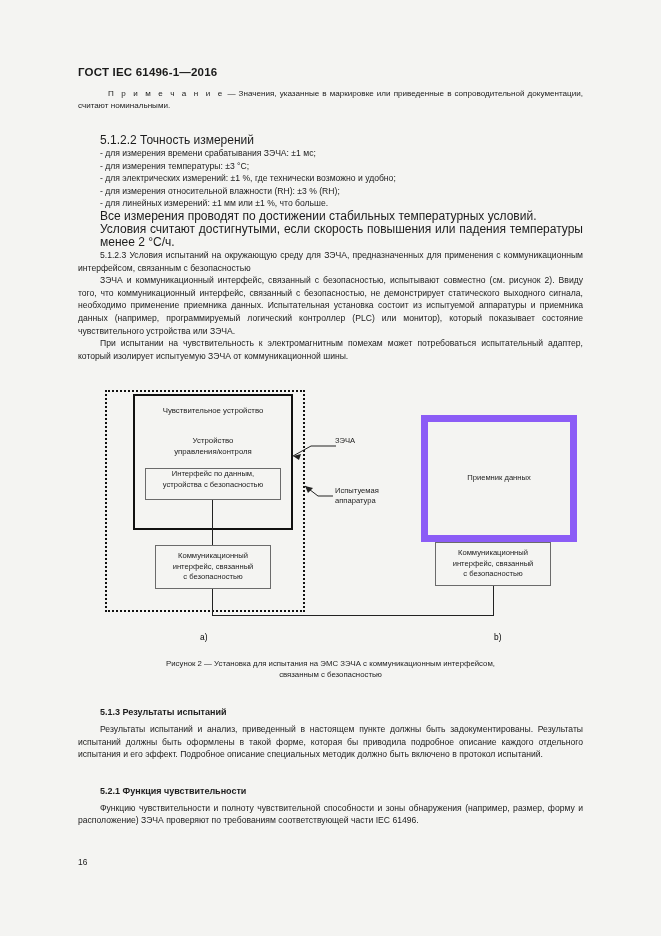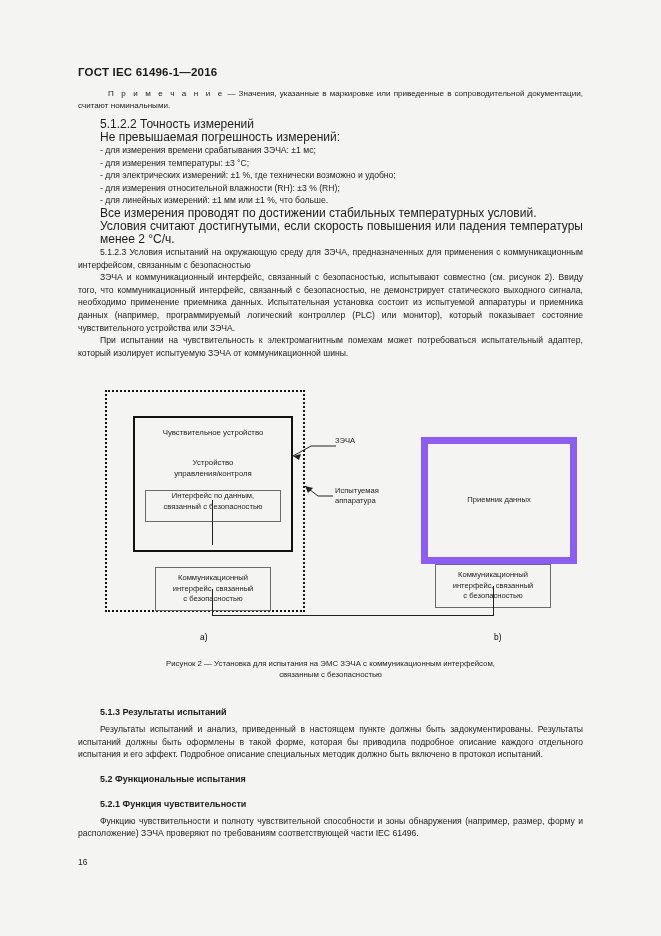--- a/index.html
+++ b/index.html
@@ -42,21 +42,21 @@
     text-align: justify;
     text-justify: inter-word;
     color: #1c1c1c;
   }
   p.nojust { text-align: left; }
   .note {
     font-size: 8.1px;
     line-height: 12px;
     text-indent: 30px;
     text-align: justify;
-    margin-bottom: 6px;
+    margin-bottom: 22px;
   }
   .note .spaced {
     letter-spacing: 2.2px;
   }
   .ind { text-indent: 22px; }
   .clause {
     font-size: 12px;
     line-height: 13px;
     margin-left: 22px;
   }
@@ -93,21 +93,20 @@
     background: transparent;
   }
   .box {
     position: absolute;
     box-sizing: border-box;
     background: #f4f4f2;
     font-size: 7.6px;
     line-height: 10.6px;
     text-align: center;
     color: #1c1c1c;
-    margin-top: 22px;
   }
   .sensing-device {
     left: 133px;
     top: 12px;
     width: 160px;
     height: 136px;
     border: 2.5px solid #111;
   }
   .sensing-title {
     position: absolute;
@@ -208,21 +207,20 @@
 
 <div class="page">
 
   <div class="doc-header">ГОСТ IEC 61496-1—2016</div>
 
   <div class="body-col">
 
     <p class="note"><span class="spaced">П р и м е ч а н и е</span><span> — </span><span>Значения, указанные в маркировке или приведенные в сопроводительной документации, считают номинальными.</span></p>
 
     <p class="clause nojust">5.1.2.2  Точность измерений</p>
-    <p class="clause nojust">Не превышаемая погрешность измерений:</p>
     <p class="dash-item">- для измерения времени срабатывания ЗЭЧА: ±1 мс;</p>
     <p class="dash-item">- для измерения температуры: ±3 °C;</p>
     <p class="dash-item">- для электрических измерений: ±1 %, где технически возможно и удобно;</p>
     <p class="dash-item">- для измерения относительной влажности (RH): ±3 % (RH);</p>
     <p class="dash-item">- для линейных измерений: ±1 мм или ±1 %, что больше.</p>
     <p class="clause nojust">Все измерения проводят по достижении стабильных температурных условий.</p>
     <p class="clause">Условия считают достигнутыми, если скорость повышения или падения температуры менее 2 °C/ч.</p>
 
     <p class="ind">5.1.2.3  Условия испытаний на окружающую среду для ЗЭЧА, предназначенных для применения с коммуникационным интерфейсом, связанным с безопасностью</p>
     <p class="ind">ЗЭЧА и коммуникационный интерфейс, связанный с безопасностью, испытывают совместно (см. рисунок 2). Ввиду того, что коммуникационный интерфейс, связанный с безопасностью, не демонстрирует статического выходного сигнала, необходимо применение приемника данных. Испытательная установка состоит из испытуемой аппаратуры и приемника данных (например, программируемый логический контроллер (PLC) или монитор), который показывает состояние чувствительного устройства или ЗЭЧА.</p>
@@ -237,21 +235,21 @@
       <div class="sensing-title">Чувствительное устройство</div>
       <div class="control-unit">
         <div>Устройство</div>
         <div>управления/контроля</div>
       </div>
     </div>
 
     <div class="box data-interface">
       <div>
         <div>Интерфейс по данным,</div>
-        <div>связанный с безопасностью</div>
+        <div>устройства с безопасностью</div>
       </div>
     </div>
 
     <div class="conn" style="left:212px; top:118px; width:1px; height:45px;"></div>
 
     <div class="box comm-left">
       <div>
         <div>Коммуникационный</div>
         <div>интерфейс, связанный</div>
         <div>с безопасностью</div>
@@ -298,21 +296,20 @@
       <div>Рисунок 2 — Установка для испытания на ЭМС ЗЭЧА с коммуникационным интерфейсом,</div>
       <div>связанным с безопасностью</div>
     </div>
   </div>
 
   <div class="body-col" style="top:706px;">
     <p class="h-bold">5.1.3  Результаты испытаний</p>
     <div class="gap4"></div>
     <p class="ind">Результаты испытаний и анализ, приведенный в настоящем пункте должны быть задокументированы. Результаты испытаний должны быть оформлены в такой форме, которая бы приводила подробное описание каждого отдельного испытания и его эффект. Подробное описание специальных методик должно быть включено в протокол испытаний.</p>
     <div class="gap12"></div>
-    <p class="h-bold">5.2  Функциональные испытания</p>
     <div class="gap12"></div>
     <p class="h-bold">5.2.1  Функция чувствительности</p>
     <div class="gap4"></div>
     <p class="ind">Функцию чувствительности и полноту чувствительной способности и зоны обнаружения (например, размер, форму и расположение) ЗЭЧА проверяют по требованиям соответствующей части IEC 61496.</p>
   </div>
 
   <div class="page-num">16</div>
 
 </div>
 

